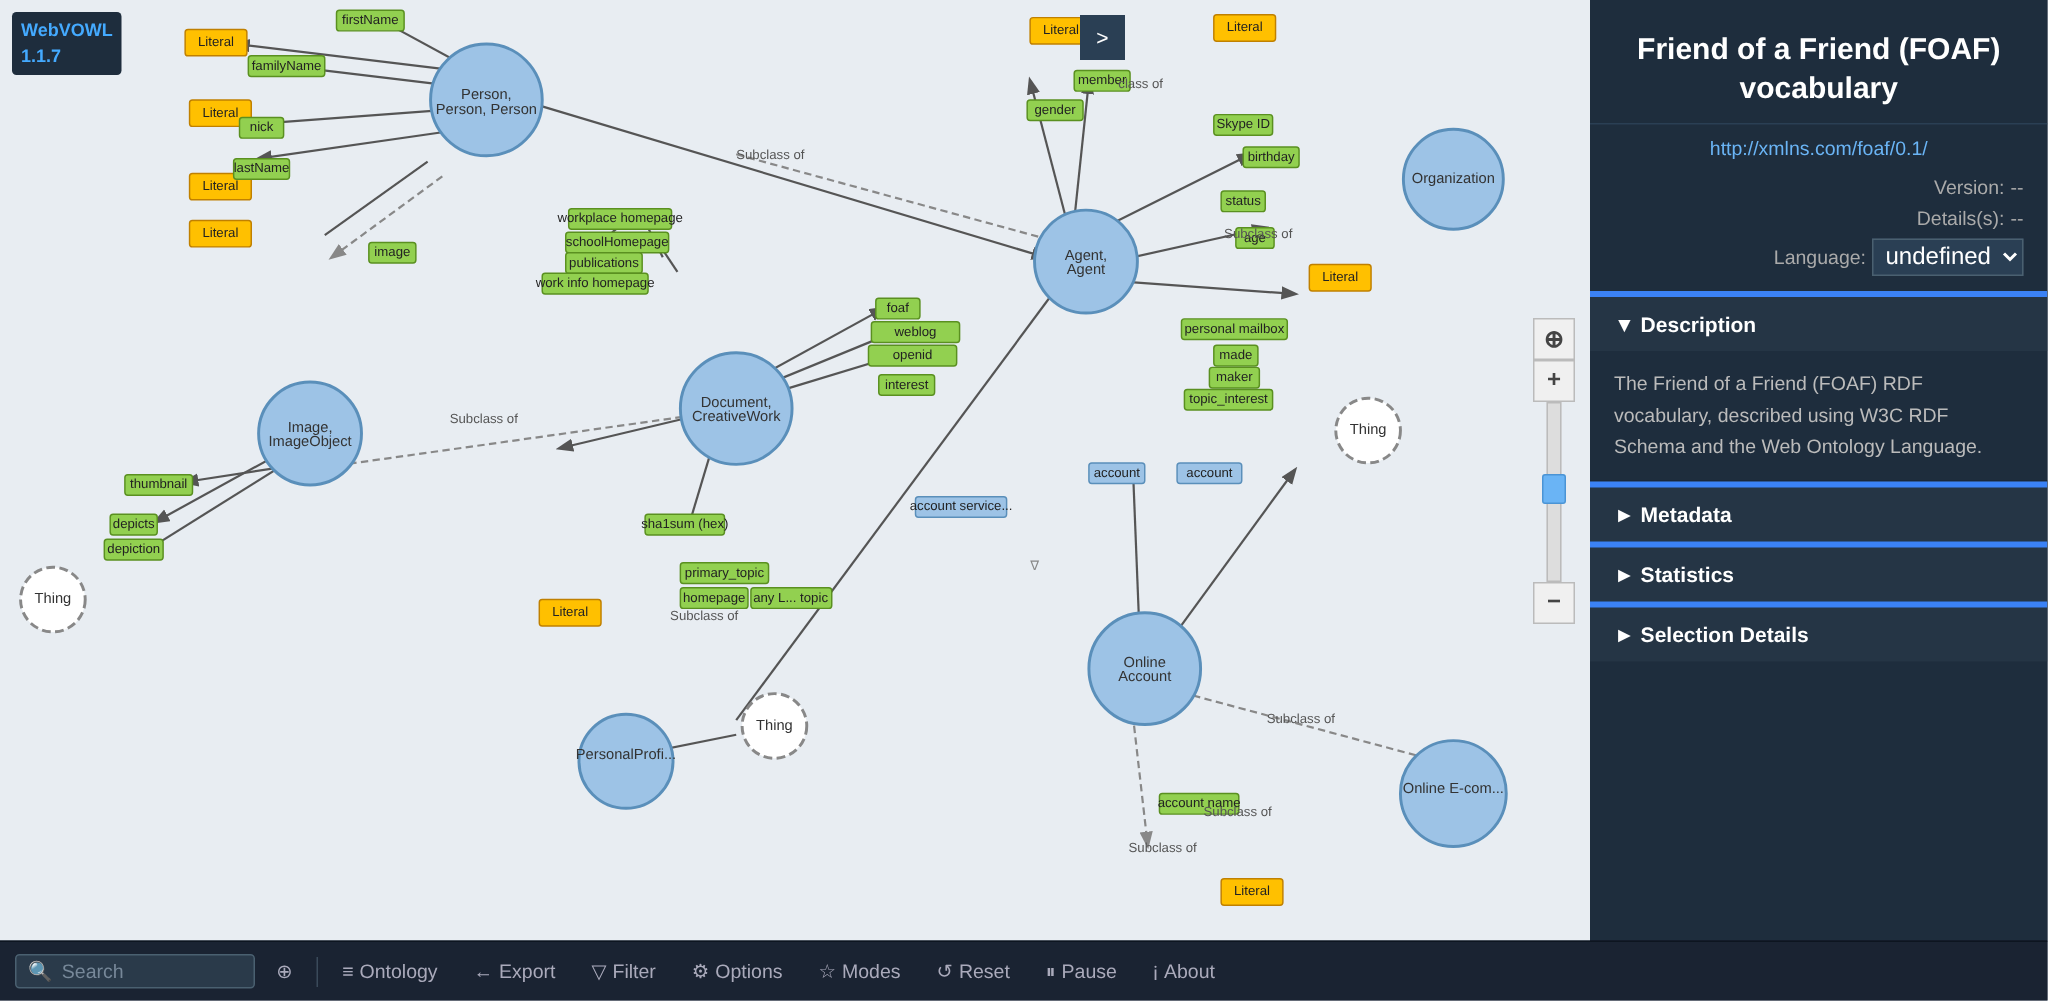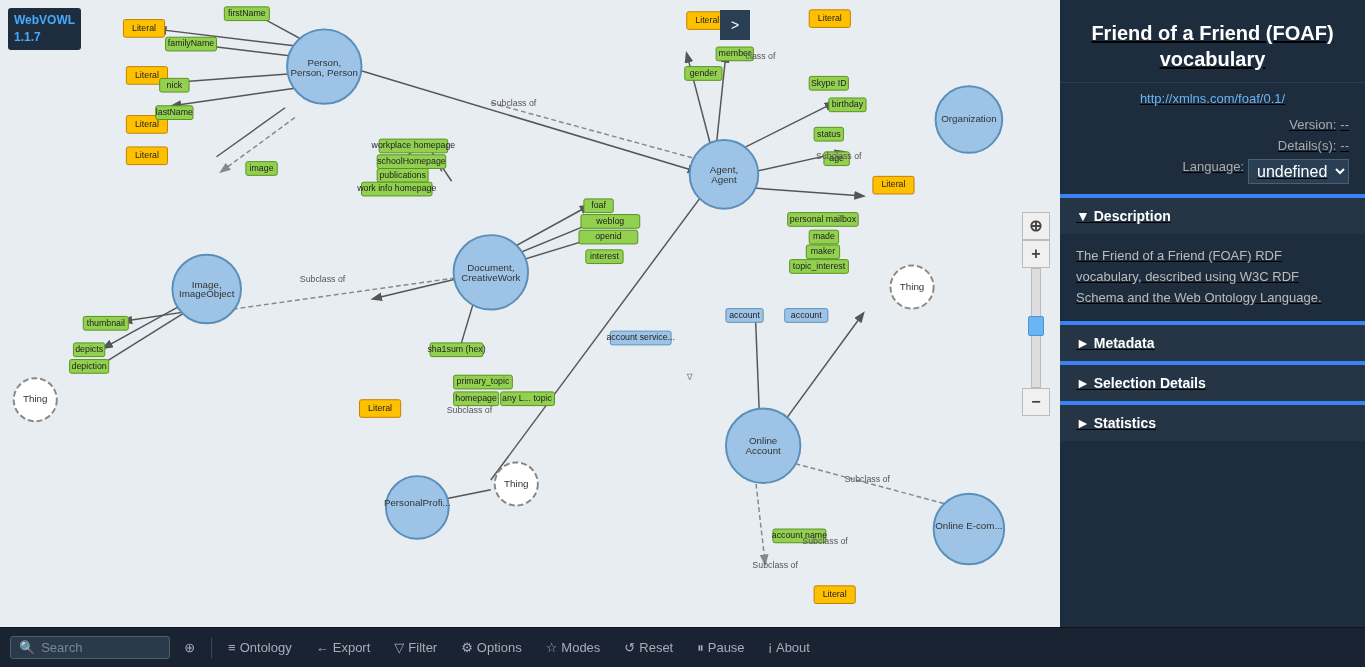--- a/index.html
+++ b/index.html
@@ -1,18 +1,18 @@
 <!DOCTYPE html>
 <html><head>
   <meta charset="utf-8">
   <style>
     * { margin: 0; padding: 0; box-sizing: border-box; }
     body { width: 1365px; height: 667px; overflow: hidden; font-family: Arial, sans-serif; display: flex; flex-direction: column; background: #1a2332; }
 
-    .main-area { display: flex; flex: 1; overflow: hidden; text-decoration: underline; }
+    .main-area { display: flex; flex: 1; overflow: hidden; }
 
     
     .canvas-area {
       flex: 1;
       background: #e8edf2;
       position: relative;
       overflow: hidden;
     }
 
     
@@ -66,20 +66,21 @@
       padding: 3px 16px;
       font-size: 13px;
       color: #aaa;
     }
     .panel-meta-row .label { color: #aaa; margin-right: 4px; }
     .panel-meta-row .value { color: #aaa; }
 
     .language-row {
       display: flex;
       justify-content: flex-end;
+      align-items: center;
       padding: 3px 16px 10px;
       font-size: 13px;
       color: #aaa;
     }
     .language-row select {
       background: #2a3f54;
       color: white;
       border: 1px solid #4a6070;
       padding: 2px 4px;
       font-size: 16px;
@@ -519,23 +520,23 @@
         <option>de</option>
         <option>fr</option>
       </select>
     </div>
 
     <div class="section-header">▼ Description</div>
     <div class="section-content">The Friend of a Friend (FOAF) RDF vocabulary, described using W3C RDF Schema and the Web Ontology Language.</div>
 
     <div class="section-header">► Metadata</div>
 
+    <div class="section-header">► Statistics</div>
+
     <div class="section-header">► Selection Details</div>
-
-    <div class="section-header">► Statistics</div>
   </div>
 </div>
 
 <div class="toolbar">
   <div class="toolbar-search">
     <span style="color:#778899; font-size:13px;">🔍</span>
     <input type="text" placeholder="Search" style="">
   </div>
   <button class="toolbar-btn">
     <span>⊕</span>

